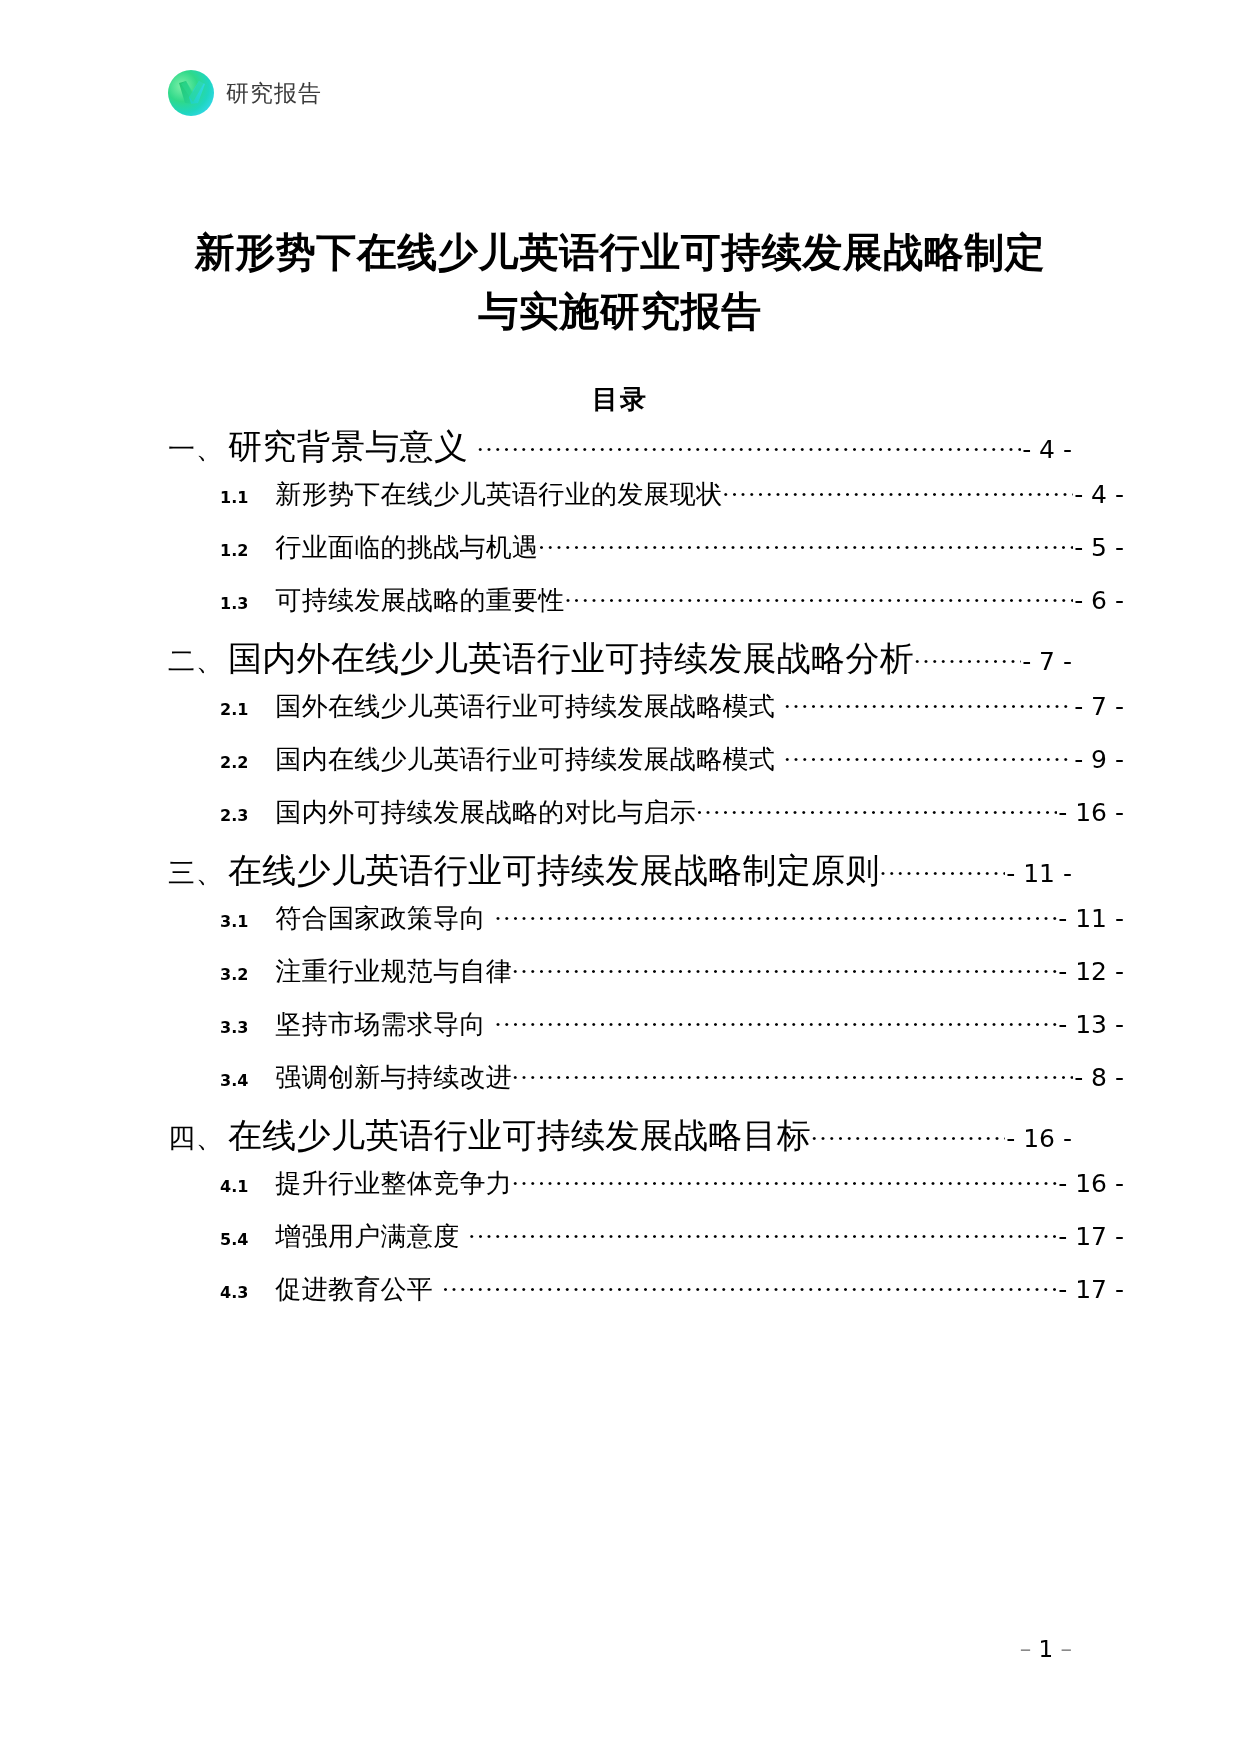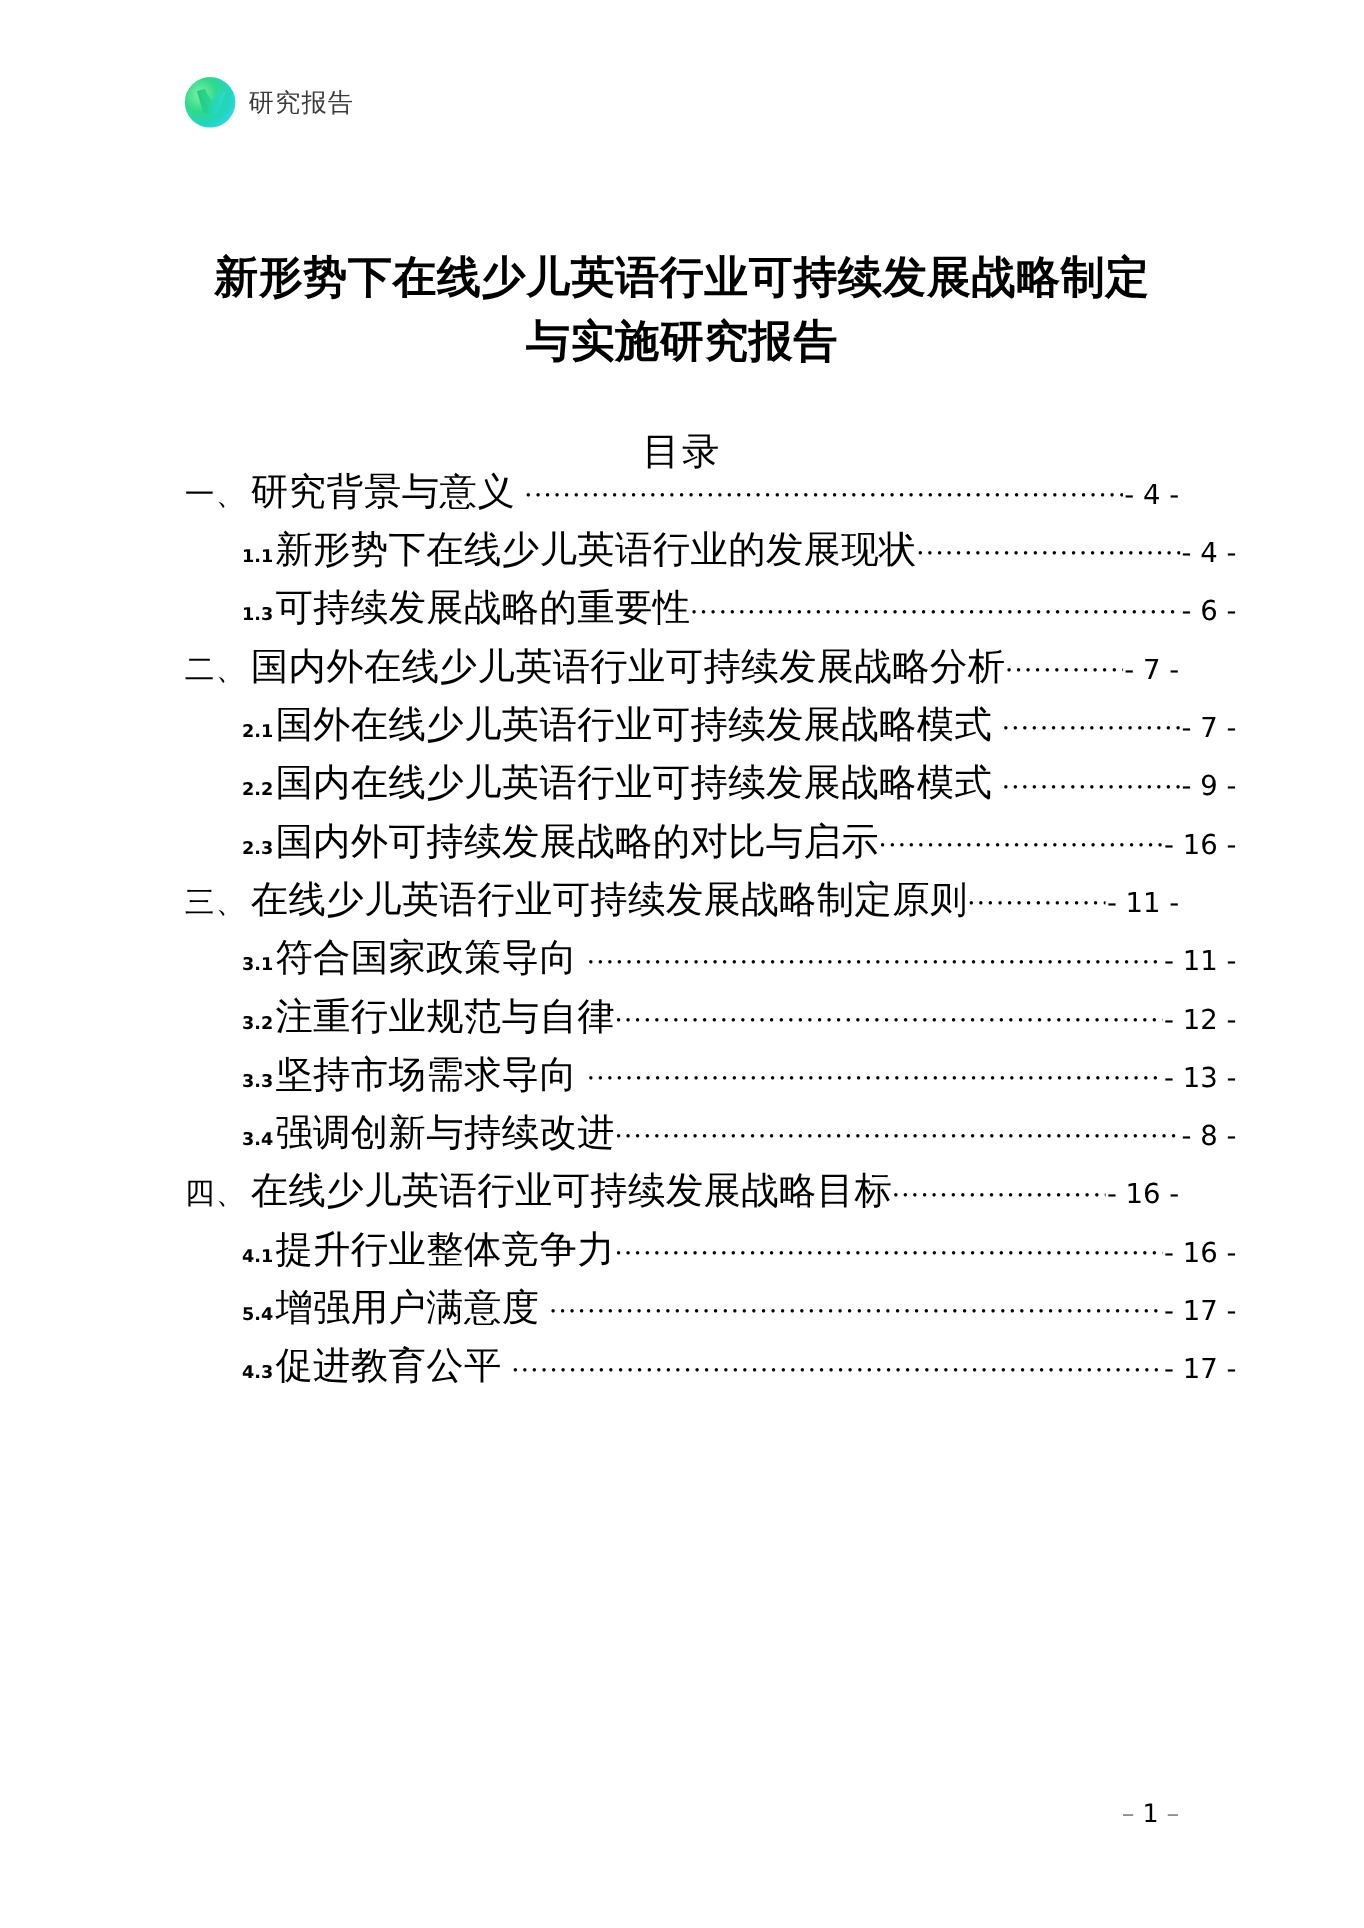--- a/index.html
+++ b/index.html
@@ -66,22 +66,22 @@
   }
 
   
   .toc-heading {
     position: absolute;
     left: 180px;
     top: 360px;
     width: 880px;
     text-align: center;
     font-family: "DejaVu Sans", "Liberation Sans", sans-serif;
-    font-weight: normal;
-    font-size: 34px;
+    font-weight: bold;
+    font-size: 26px;
     letter-spacing: 2px;
   }
 
   
   .toc {
     position: absolute;
     left: 168px;
     top: 424px;
     width: 904px;
   }
@@ -107,21 +107,21 @@
     font-size: 27px;
     letter-spacing: 1px;
   }
   .toc-label {
     font-family: "Liberation Serif", "DejaVu Serif", serif;
     font-size: 34px;
     white-space: nowrap;
     flex: none;
     letter-spacing: 0.3px;
   }
-  .lvl2 .toc-label { font-size: 34px; margin-left: 2px; }
+  .lvl2 .toc-label { font-size: 26px; margin-left: 27px; }
   .lvl1 .toc-label { margin-left: 4px; }
 
   .toc-gap {
     flex: 1 1 auto;
     min-width: 6px;
     position: relative;
     overflow: hidden;
     height: 1em;
   }
   .toc-gap::before {
@@ -198,20 +198,26 @@
         <span class="toc-gap"></span>
         <span class="toc-page">- 4 -</span>
       </div>
       <div class="toc-row lvl2">
         <span class="toc-num">1.1</span>
         <span class="toc-label">新形势下在线少儿英语行业的发展现状</span>
         <span class="toc-gap"></span>
         <span class="toc-page">- 4 -</span>
       </div>
       <div class="toc-row lvl2">
+        <span class="toc-num">1.2</span>
+        <span class="toc-label">行业面临的挑战与机遇</span>
+        <span class="toc-gap"></span>
+        <span class="toc-page">- 5 -</span>
+      </div>
+      <div class="toc-row lvl2">
         <span class="toc-num">1.3</span>
         <span class="toc-label">可持续发展战略的重要性</span>
         <span class="toc-gap"></span>
         <span class="toc-page">- 6 -</span>
       </div>
       <div class="toc-row lvl1">
         <span class="toc-num">二、</span>
         <span class="toc-label">国内外在线少儿英语行业可持续发展战略分析</span>
         <span class="toc-gap"></span>
         <span class="toc-page">- 7 -</span>

